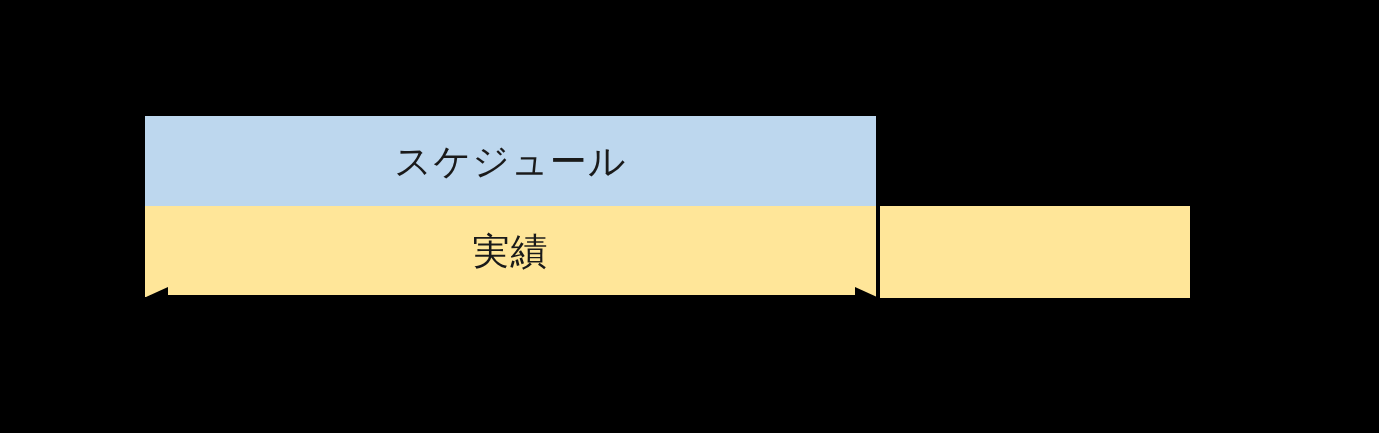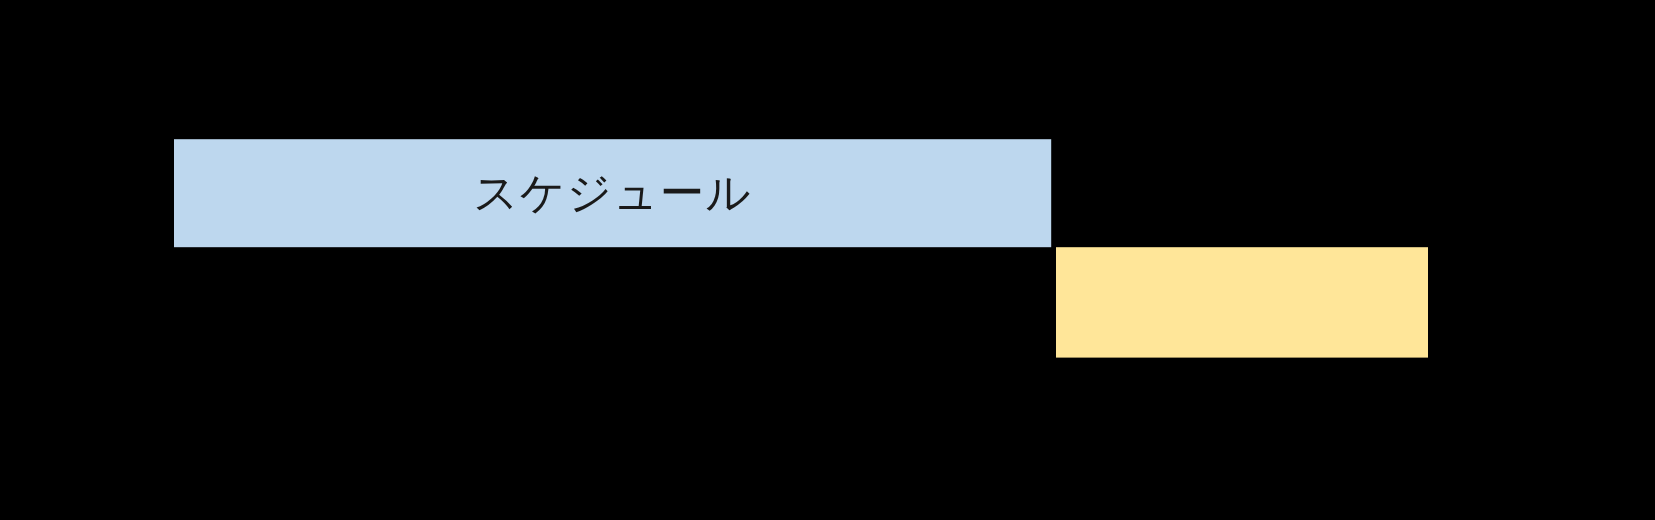--- a/index.html
+++ b/index.html
@@ -13,21 +13,21 @@
     margin: 0;
     padding: 0;
     background: var(--bg);
   }
   .canvas {
     position: relative;
     width: 1379px;
     height: 433px;
     background: var(--bg);
     overflow: hidden;
-    font-family: Liberation Serif, serif;
+    font-family: Liberation Sans, sans-serif;
   }
   .bar {
     position: absolute;
     display: flex;
     align-items: center;
     justify-content: center;
     box-sizing: border-box;
   }
   .bar-label {
     color: var(--text-color);
@@ -68,20 +68,23 @@
 </style>
 </head>
 <body>
 
 <div class="canvas">
 
   <div class="bar schedule-bar">
     <span class="bar-label">スケジュール</span>
   </div>
 
+  <div class="bar actual-bar">
+    <span class="bar-label">実績</span>
+  </div>
 
   <div class="bar actual-overrun-bar">
     <span class="bar-label"></span>
   </div>
 
   <svg class="arrow-overlay" viewBox="0 0 1379 433" xmlns="http://www.w3.org/2000/svg" aria-hidden="true">
     <line x1="150" y1="297" x2="872" y2="297" stroke="var(--arrow-color)" stroke-width="4"></line>
     <polygon points="146,297 168,287 168,307" fill="var(--arrow-color)"></polygon>
     <polygon points="877,297 855,287 855,307" fill="var(--arrow-color)"></polygon>
   </svg>

